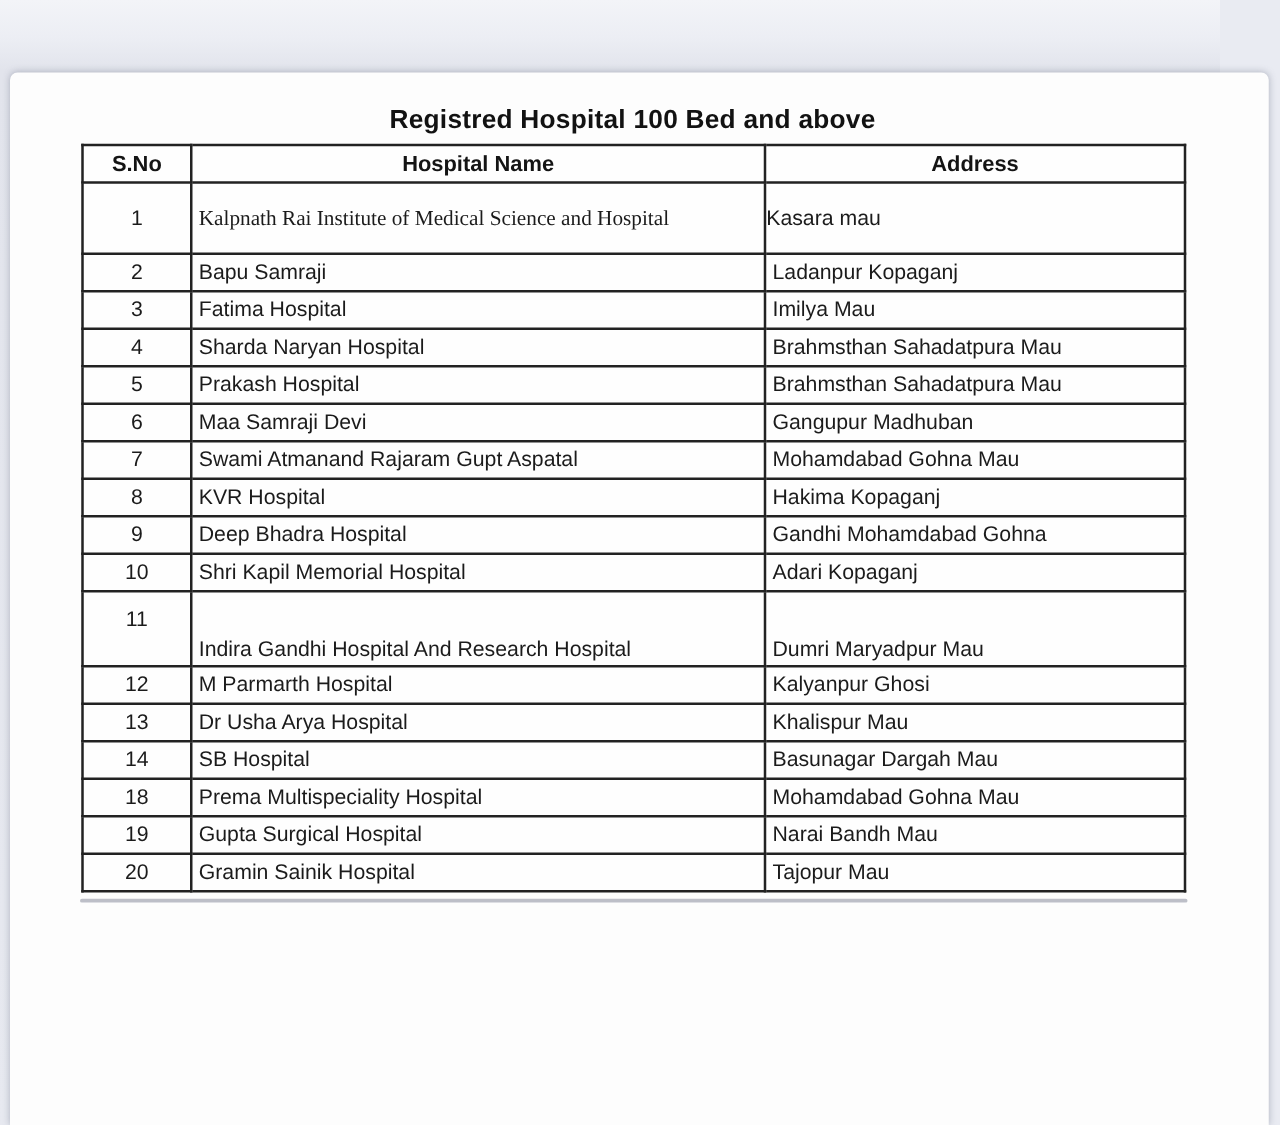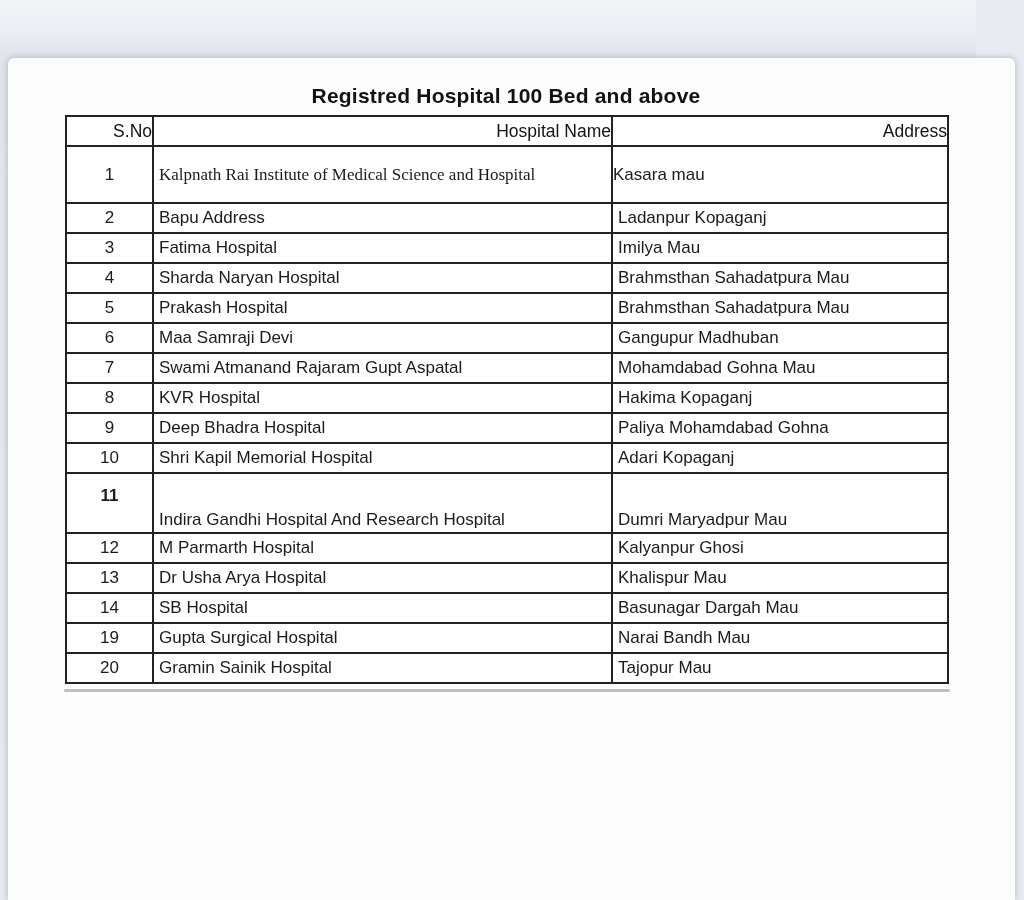--- a/index.html
+++ b/index.html
@@ -44,22 +44,22 @@
   th, td {
     border: 2px solid #222;
     color: #1b1b1b;
     font-size: 17px;
     padding: 0;
     vertical-align: middle;
     overflow: hidden;
   }
   thead tr { height: 30px; }
   th {
-    font-weight: 400;
-    text-align: right;
+    font-weight: 700;
+    text-align: center;
     font-size: 17.5px;
     color: #141414;
   }
   td.cell-sno { text-align: center; }
   td.cell-name, td.cell-address {
     text-align: left;
     padding-left: 5px;
     padding-right: 4px;
     white-space: normal;
   }
@@ -68,21 +68,21 @@
   tr.tall-bottom { height: 60px; }
 
   
   tr.tall-top .cell-name { line-height: 1.5; font-family: Liberation Serif, serif; }
   tr.tall-top .cell-name .txt { display: inline-block; max-width: 418px; }
   tr.tall-top .cell-address { text-align: left; padding-left: 0; padding-right: 0; }
 
   
   tr.tall-bottom td.cell-name,
   tr.tall-bottom td.cell-address { vertical-align: bottom; padding-bottom: 2px; }
-  tr.tall-bottom td.cell-sno { vertical-align: middle; padding-bottom: 14px; font-weight: bold; }
+  tr.tall-bottom td.cell-sno { vertical-align: middle; padding-bottom: 14px; }
 
   .table-shadow {
     margin: 5px 0 0 56px;
     width: 886px; height: 3px;
     background: #b2b5bf;
     filter: blur(0.6px);
     border-radius: 2px;
     opacity: 0.85;
   }
 </style>
@@ -108,21 +108,21 @@
         </tr>
       </thead>
       <tbody>
           <tr class="tall-top">
             <td class="cell-sno"><span class="txt">1</span></td>
             <td class="cell-name"><span class="txt">Kalpnath Rai Institute of Medical Science and Hospital</span></td>
             <td class="cell-address"><span class="txt">Kasara mau</span></td>
           </tr>
           <tr class="default">
             <td class="cell-sno"><span class="txt">2</span></td>
-            <td class="cell-name"><span class="txt">Bapu Address</span></td>
+            <td class="cell-name"><span class="txt">Bapu Samraji</span></td>
             <td class="cell-address"><span class="txt">Ladanpur Kopaganj</span></td>
           </tr>
           <tr class="default">
             <td class="cell-sno"><span class="txt">3</span></td>
             <td class="cell-name"><span class="txt">Fatima Hospital</span></td>
             <td class="cell-address"><span class="txt">Imilya Mau</span></td>
           </tr>
           <tr class="default">
             <td class="cell-sno"><span class="txt">4</span></td>
             <td class="cell-name"><span class="txt">Sharda Naryan Hospital</span></td>
@@ -144,21 +144,21 @@
             <td class="cell-address"><span class="txt">Mohamdabad Gohna Mau</span></td>
           </tr>
           <tr class="default">
             <td class="cell-sno"><span class="txt">8</span></td>
             <td class="cell-name"><span class="txt">KVR Hospital</span></td>
             <td class="cell-address"><span class="txt">Hakima Kopaganj</span></td>
           </tr>
           <tr class="default">
             <td class="cell-sno"><span class="txt">9</span></td>
             <td class="cell-name"><span class="txt">Deep Bhadra Hospital</span></td>
-            <td class="cell-address"><span class="txt">Paliya Mohamdabad Gohna</span></td>
+            <td class="cell-address"><span class="txt">Gandhi Mohamdabad Gohna</span></td>
           </tr>
           <tr class="default">
             <td class="cell-sno"><span class="txt">10</span></td>
             <td class="cell-name"><span class="txt">Shri Kapil Memorial Hospital</span></td>
             <td class="cell-address"><span class="txt">Adari Kopaganj</span></td>
           </tr>
           <tr class="tall-bottom">
             <td class="cell-sno"><span class="txt">11</span></td>
             <td class="cell-name"><span class="txt">Indira Gandhi Hospital And Research Hospital</span></td>
             <td class="cell-address"><span class="txt">Dumri Maryadpur Mau</span></td>
@@ -172,20 +172,25 @@
             <td class="cell-sno"><span class="txt">13</span></td>
             <td class="cell-name"><span class="txt">Dr Usha Arya Hospital</span></td>
             <td class="cell-address"><span class="txt">Khalispur Mau</span></td>
           </tr>
           <tr class="default">
             <td class="cell-sno"><span class="txt">14</span></td>
             <td class="cell-name"><span class="txt">SB Hospital</span></td>
             <td class="cell-address"><span class="txt">Basunagar Dargah Mau</span></td>
           </tr>
           <tr class="default">
+            <td class="cell-sno"><span class="txt">18</span></td>
+            <td class="cell-name"><span class="txt">Prema Multispeciality Hospital</span></td>
+            <td class="cell-address"><span class="txt">Mohamdabad Gohna Mau</span></td>
+          </tr>
+          <tr class="default">
             <td class="cell-sno"><span class="txt">19</span></td>
             <td class="cell-name"><span class="txt">Gupta Surgical Hospital</span></td>
             <td class="cell-address"><span class="txt">Narai Bandh Mau</span></td>
           </tr>
           <tr class="default">
             <td class="cell-sno"><span class="txt">20</span></td>
             <td class="cell-name"><span class="txt">Gramin Sainik Hospital</span></td>
             <td class="cell-address"><span class="txt">Tajopur Mau</span></td>
           </tr>
         </tbody>

